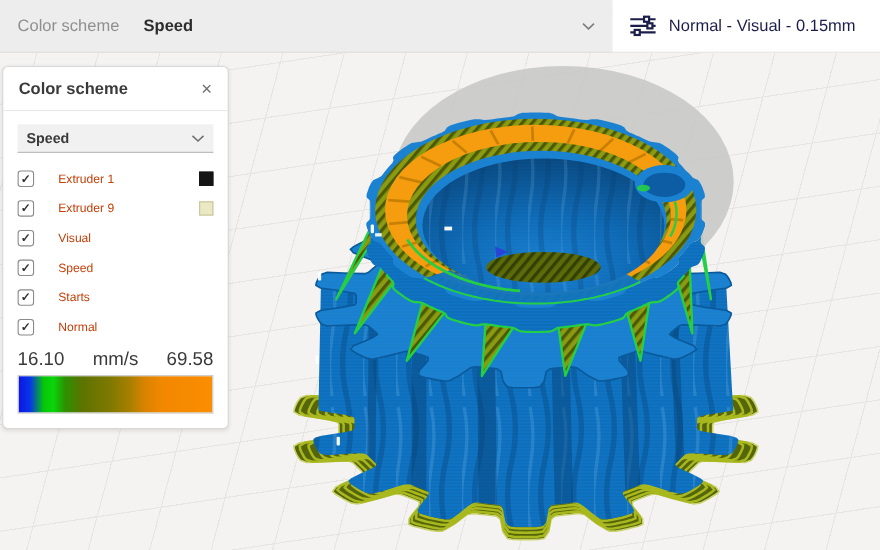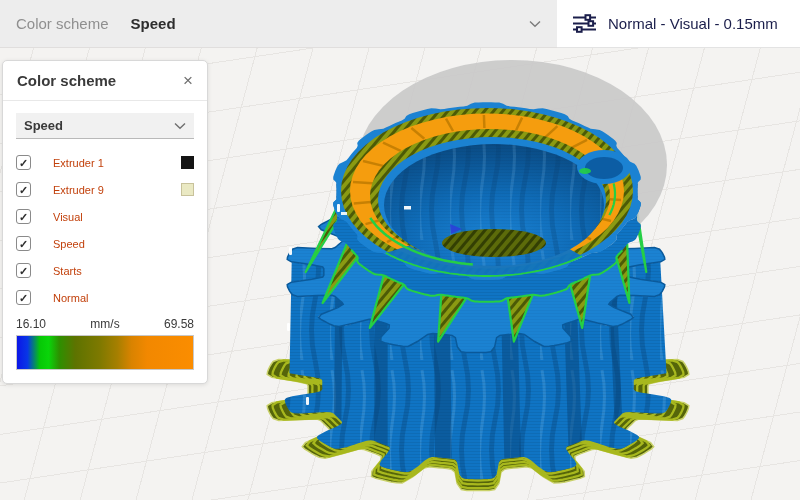--- a/index.html
+++ b/index.html
@@ -30,21 +30,21 @@
           display:flex;align-items:center;padding:0 8px;font-size:13px;font-weight:600;
           color:#3a3a3a;cursor:pointer}
   .p-drop .drop-chev{margin-left:auto;display:flex}
   .p-list{padding:2px 13px 0}
   .row{display:flex;align-items:center;height:27px}
   .cb{width:15px;height:15px;border:1px solid #8a8a8a;border-radius:3px;background:#fff;
       font-size:11px;line-height:14px;text-align:center;color:#2f2f2f;font-weight:700;
       box-sizing:border-box;cursor:pointer;flex:0 0 15px}
   .row .lbl{font-size:11px;color:#c2410c;margin-left:22px}
   .swatch{width:13px;height:13px;margin-left:auto;box-sizing:border-box;border:1px solid transparent}
-  .p-legend{display:flex;justify-content:space-between;padding:6px 13px 0;font-size:12px;color:#3a3a3a}
+  .p-legend{display:flex;justify-content:space-between;padding:6px 13px 0;font-size:17px;color:#3a3a3a}
   .p-grad{height:33px;margin:4px 13px 13px;border:1px solid #c8c8c8}
 </style>
 </head>
 <body>
 
 <div class="canvas">
   <div class="grid gA"></div>
   <div class="grid gB"></div>
   <svg id="scene" width="800" height="500">
       <defs>

